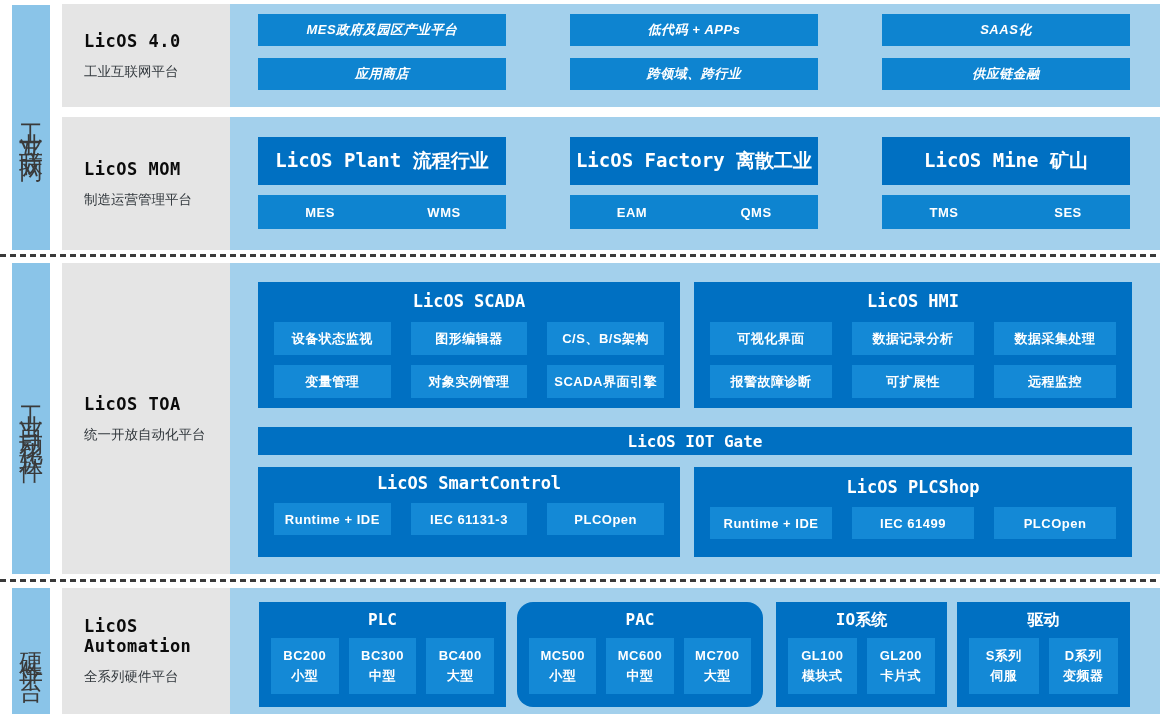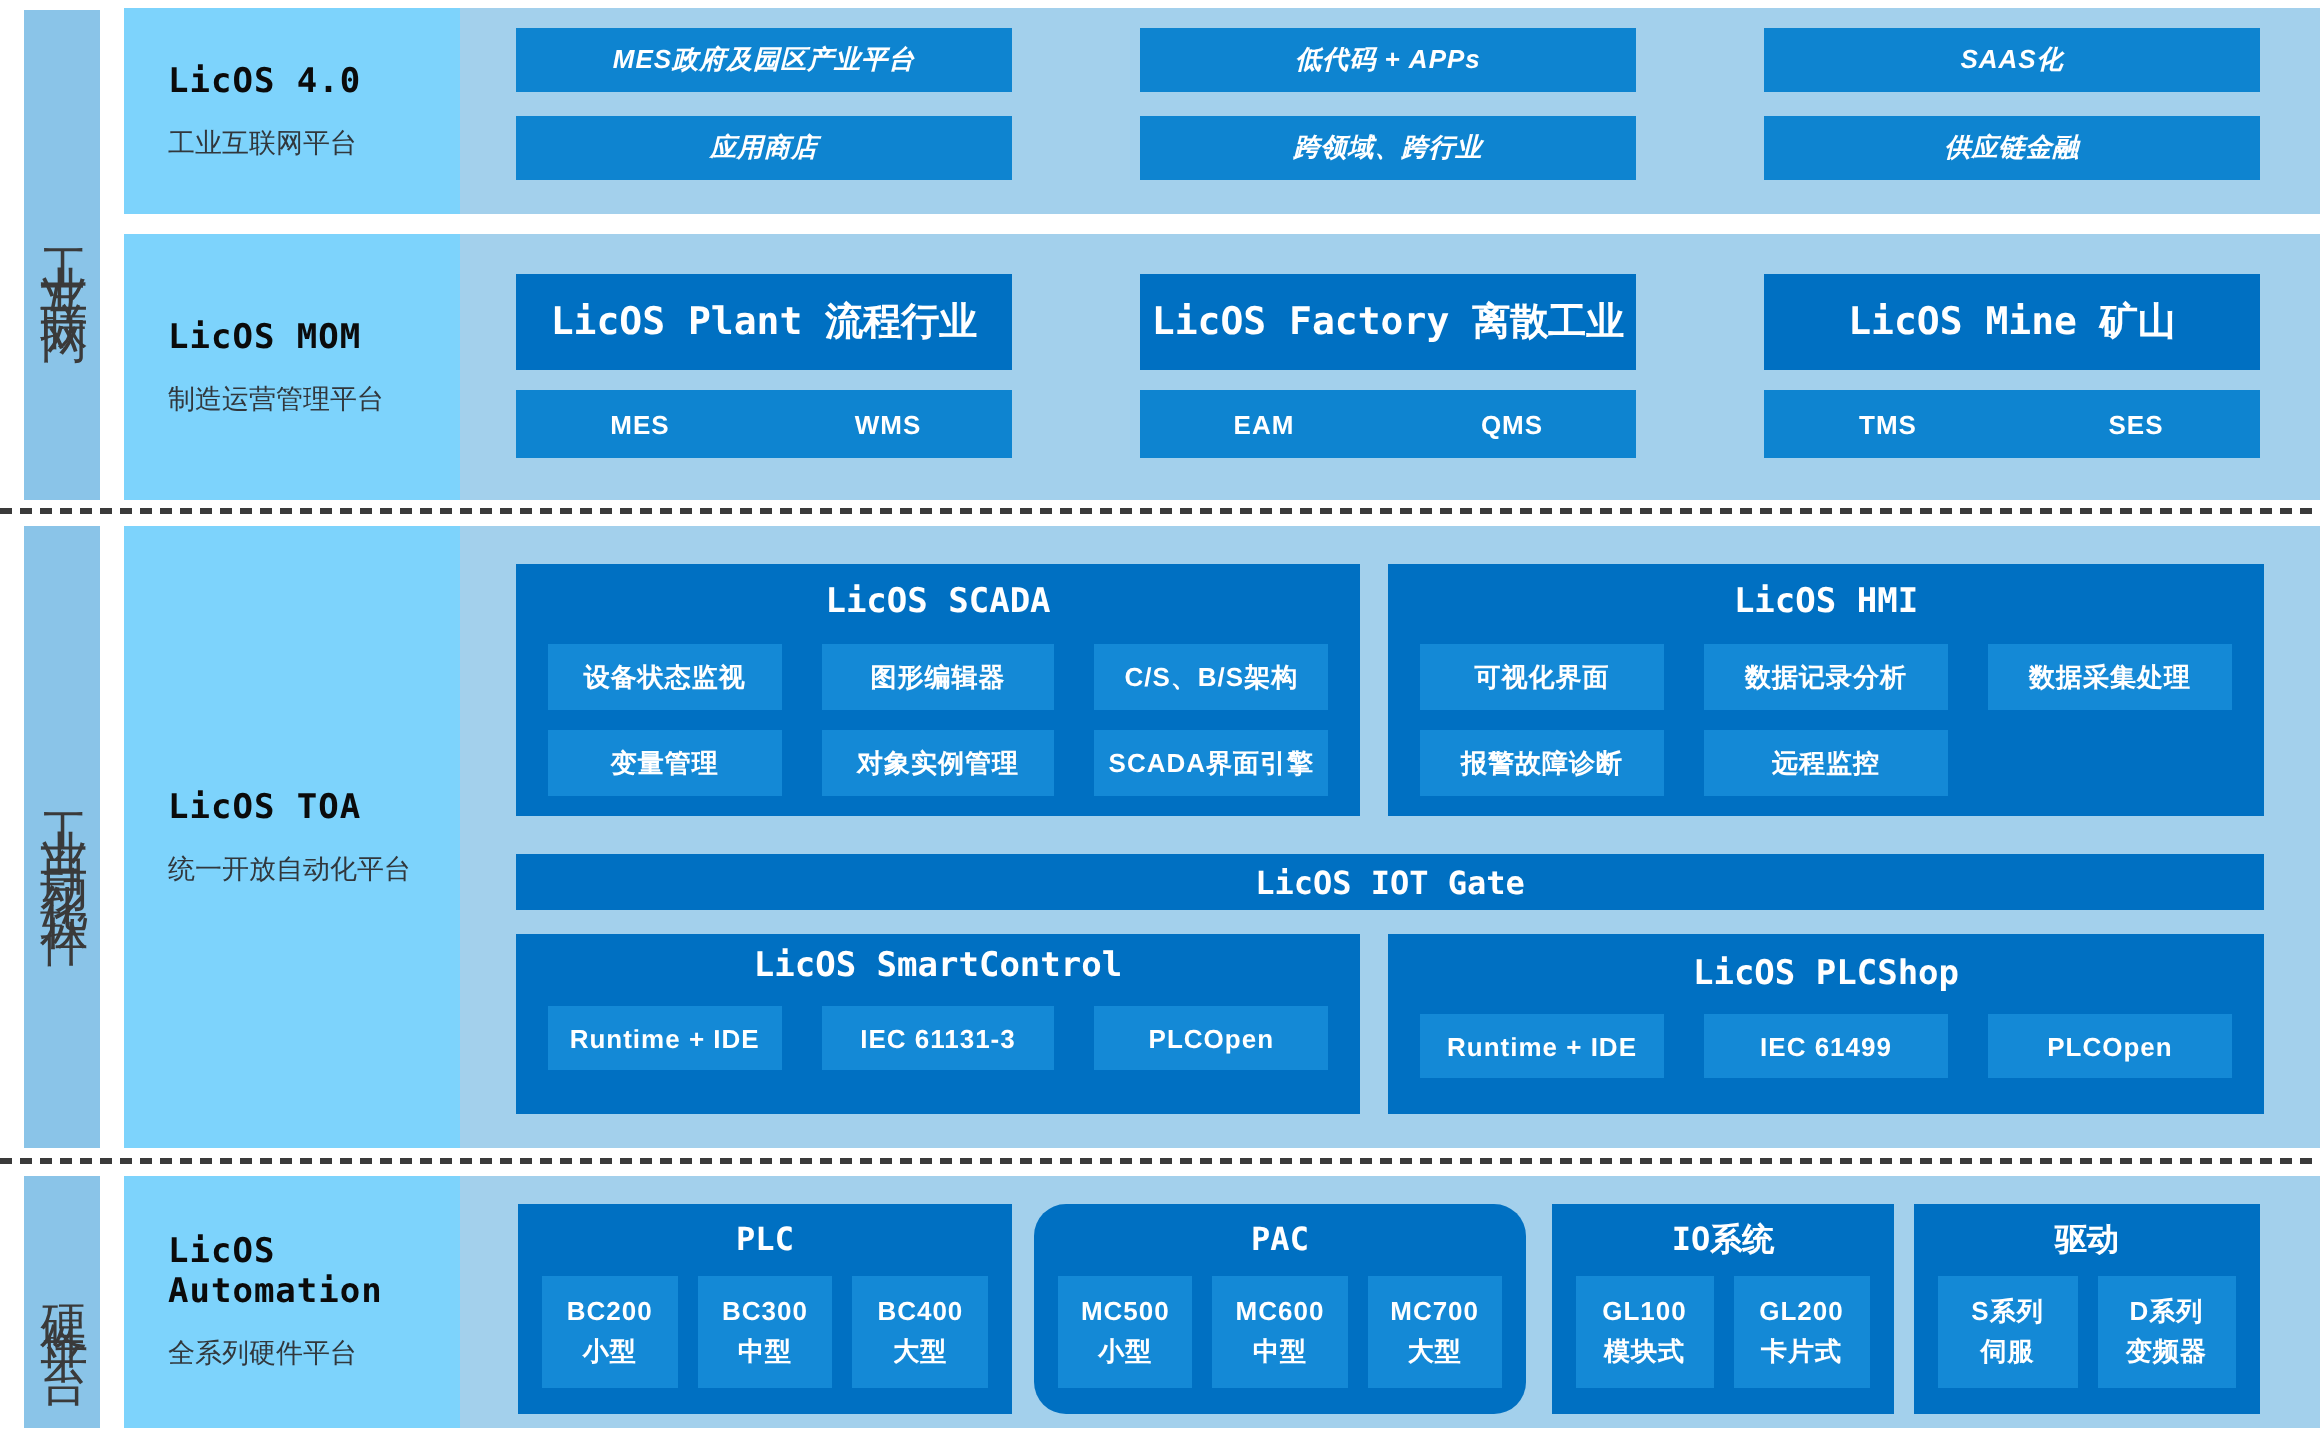--- a/index.html
+++ b/index.html
@@ -21,21 +21,21 @@
   .side.s2{top:263px;height:311px;}
   .side.s3{top:588px;height:126px;}
   
   .panel{position:absolute;left:62px;width:1098px;background:#A3D0EC;}
   .panel.row1{top:4px;height:103px;}
   .panel.row2{top:117px;height:133px;}
   .panel.toa{top:263px;height:311px;}
   .panel.hw{top:588px;height:126px;}
   
   .labelcol{
-    position:absolute;left:0;top:0;bottom:0;width:168px;background:#7dd3fc;
+    position:absolute;left:0;top:0;bottom:0;width:168px;background:#e5e5e5;
     display:flex;flex-direction:column;justify-content:center;
     padding-left:22px;box-sizing:border-box;
   }
   .lc-title{
     font-family:"DejaVu Sans Mono","Liberation Mono",monospace;
     font-weight:bold;font-size:17px;color:#0b0b0b;letter-spacing:0.5px;
   }
   .lc-sub{font-size:13.5px;color:#31373c;margin-top:12px;}
   
   .dash{
@@ -183,20 +183,21 @@
       </div>
     </div>
 
     <div class="blk blk-hmi">
       <div class="blk-title">LicOS HMI</div>
       <div class="blk-grid">
         <div class="chip">可视化界面</div>
         <div class="chip">数据记录分析</div>
         <div class="chip">数据采集处理</div>
         <div class="chip">报警故障诊断</div>
+        <div class="chip">可扩展性</div>
         <div class="chip">远程监控</div>
       </div>
     </div>
 
     <div class="iotbar">LicOS IOT Gate</div>
 
     <div class="blk blk-sc">
       <div class="blk-title">LicOS SmartControl</div>
       <div class="blk-grid">
         <div class="chip">Runtime + IDE</div>

